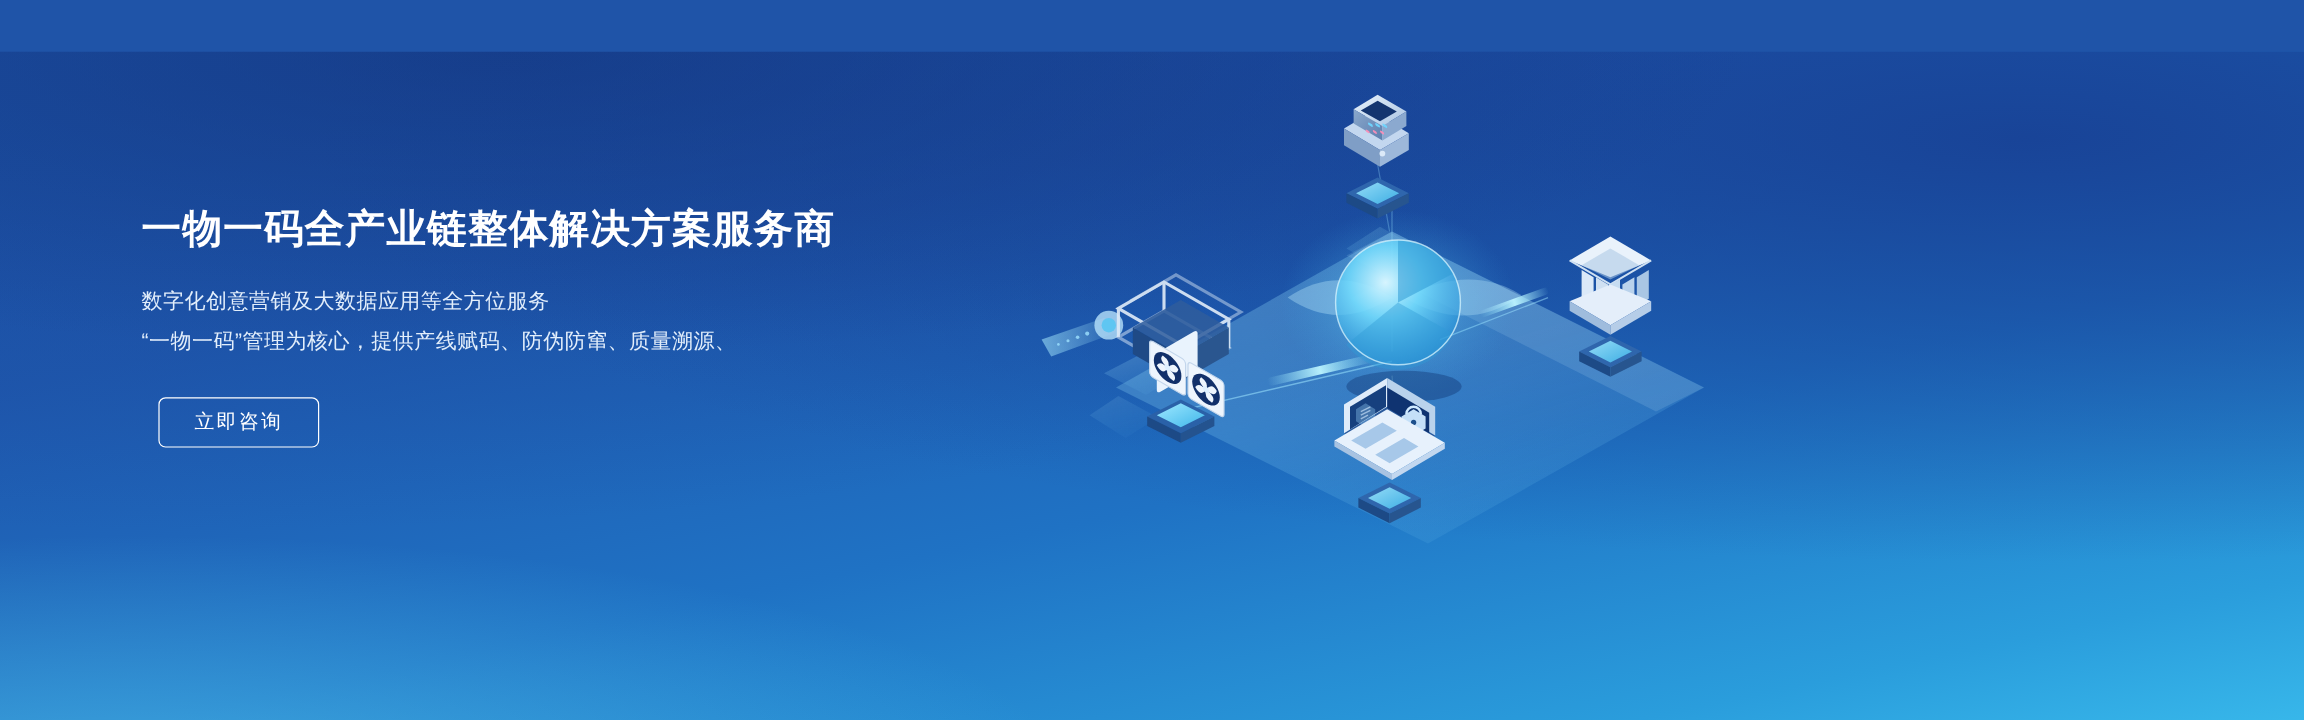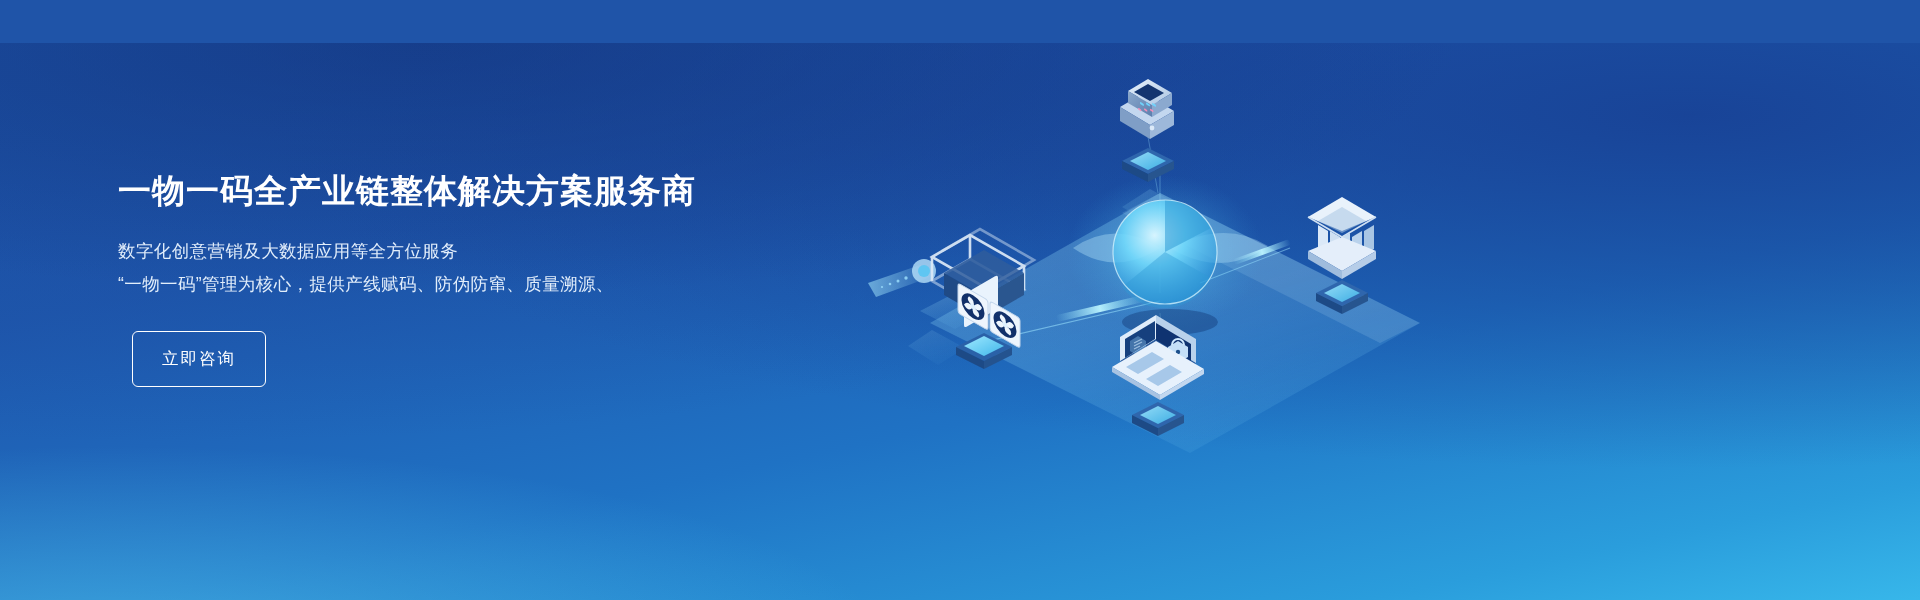--- a/index.html
+++ b/index.html
@@ -41,21 +41,21 @@
     letter-spacing:1px;line-height:1.2;white-space:nowrap;
   }
   .sub{
     margin-top:24px;
     font-size:17.5px;color:#e2eefb;line-height:33px;letter-spacing:.4px;
   }
   .sub-line{display:block;}
   .cta{
     display:flex;align-items:center;justify-content:center;
     margin-top:30px;margin-left:14px;
-    width:134px;height:56px;
+    width:134px;height:42px;
     border:1px solid #ffffff;border-radius:6px;
     color:#ffffff;font-size:16.5px;letter-spacing:2px;
     background:transparent;cursor:pointer;
   }
 
   
   .art{position:absolute;left:860px;top:0;width:620px;height:600px;z-index:10;}
   .art svg{position:absolute;left:0;top:0;}
 </style>
 </head>

